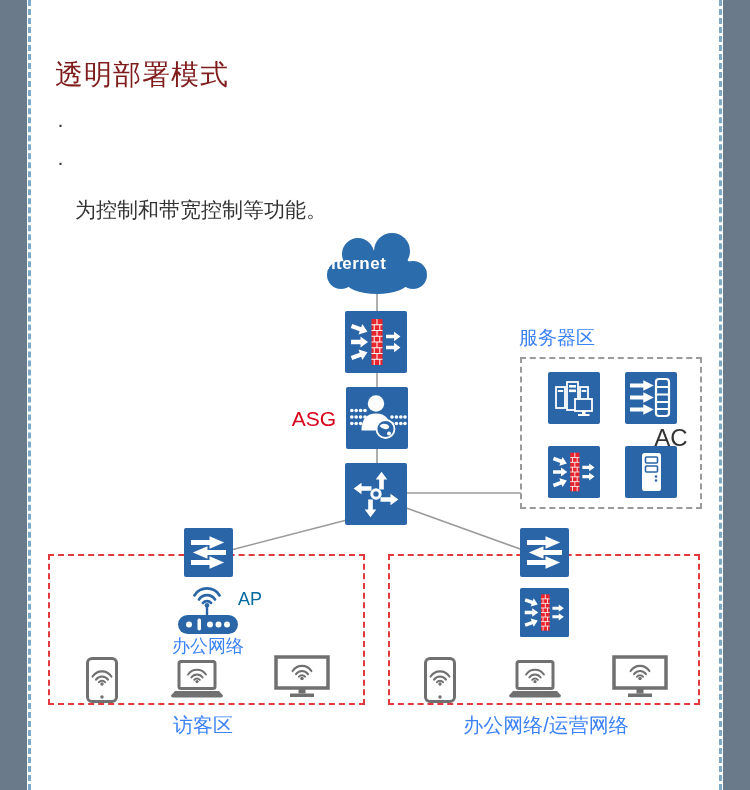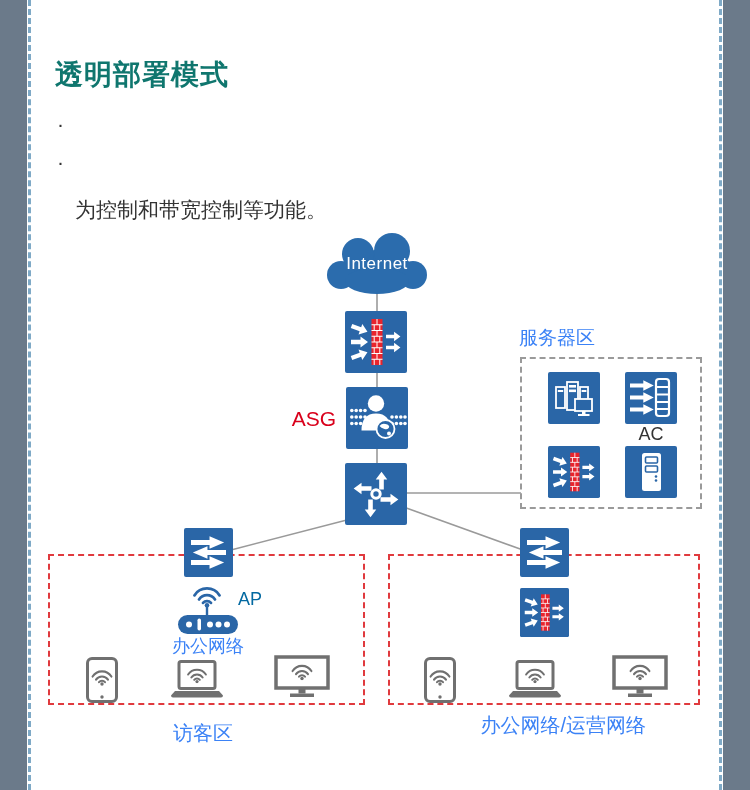--- a/index.html
+++ b/index.html
@@ -10,36 +10,36 @@
   }
   .abs{position:absolute;}
   
   .side-band{position:absolute;top:0;width:27px;height:790px;background:#6b7a8a;}
   .band-left{left:0;}
   .band-right{right:0;}
   .frame-dash{position:absolute;top:0;height:790px;width:0;border-left:3px dashed #7ea9c6;}
   .dash-left{left:28px;}
   .dash-right{right:28px;}
   
-  .page-title{left:55px;top:56px;font-size:28px;font-weight:bold;color:#0f766e;letter-spacing:1px;}
+  .page-title{left:55px;top:56px;font-size:28px;font-weight:normal;color:#7f1d1d;letter-spacing:1px;}
   .bullet-row{left:57px;font-size:21px;color:#333;display:flex;line-height:1.3;}
   .bullet-marker{width:18px;flex:0 0 18px;text-align:left;}
   .bullet-cont{left:75px;font-size:21px;color:#333;line-height:1.3;}
   
   .lines-overlay{left:0;top:0;}
   .zone-box{position:absolute;background:transparent;}
   .server-box{border:2px dashed #9a9a9a;}
   .red-box{border:2px dashed #e03a3e;}
   .icon{position:absolute;line-height:0;}
   .lbl{position:absolute;line-height:1.2;}
   .asg-label{font-size:21px;font-weight:400;color:#d9001b;text-align:right;}
   .zone-title{font-size:19px;color:#3b82f6;}
   .small-label{font-size:17px;color:#0369a1;}
   .center{text-align:center;}
-  .cloud-label{color:#fff;font-weight:normal;font-size:17px;text-align:center;letter-spacing:0.5px;}
+  .cloud-label{color:#fff;font-weight:bold;font-size:17px;text-align:left;letter-spacing:0.5px;}
 </style>
 </head>
 <body>
 
 <svg width="0" height="0" style="position:absolute" aria-hidden="true">
   <defs>
     <path id="arr" d="M0 -2.2 H9.5 V-5.5 L17 0 L9.5 5.5 V2.2 H0 Z"></path>
     <symbol id="wifi" viewBox="0 0 26 21">
       <path d="M2 10 A13 13 0 0 1 24 10" fill="none" stroke="currentColor" stroke-width="2.4" stroke-linecap="round"></path>
       <path d="M6 13.5 A8.5 8.5 0 0 1 20 13.5" fill="none" stroke="currentColor" stroke-width="2.4" stroke-linecap="round"></path>
@@ -171,21 +171,21 @@
 <div class="icon" style="left:625px;top:372px;">
   <svg width="52" height="52" viewBox="0 0 52 52">
     <rect width="52" height="52" rx="2" fill="#2a66a7"></rect>
     <rect x="31" y="7" width="13" height="37" rx="3" fill="none" stroke="#fff" stroke-width="2.2"></rect>
     <path d="M31 15 H44 M31 22.5 H44 M31 30 H44 M31 37 H44" stroke="#fff" stroke-width="2"></path>
     <use href="#arr" fill="#fff" transform="translate(5,13.5) scale(1.4,0.95)"></use>
     <use href="#arr" fill="#fff" transform="translate(5,25.5) scale(1.4,0.95)"></use>
     <use href="#arr" fill="#fff" transform="translate(5,37.5) scale(1.4,0.95)"></use>
   </svg>
 </div>
-<div class="lbl small-label center" style="left:625px;top:424px;width:52px;font-size:18px;color:#333;text-align:center;">AC</div>
+<div class="lbl small-label center" style="left:645px;top:424px;width:52px;font-size:24px;color:#333;text-align:center;">AC</div>
 
 <div class="icon" style="left:548px;top:446px;">
   <svg width="52" height="52" viewBox="0 0 62 62">
     <rect width="62" height="62" rx="2" fill="#2a66a7"></rect>
     <rect x="26.5" y="8" width="11" height="46" fill="#e8242c"></rect>
     <path d="M26.5 13.75 H37.5 M26.5 19.5 H37.5 M26.5 25.25 H37.5 M26.5 31 H37.5 M26.5 36.75 H37.5 M26.5 42.5 H37.5 M26.5 48.25 H37.5
              M32 8 V13.75 M32 19.5 V25.25 M32 31 V36.75 M32 42.5 V48.25
              M29.2 13.75 V19.5 M34.8 13.75 V19.5 M29.2 25.25 V31 M34.8 25.25 V31 M29.2 36.75 V42.5 M34.8 36.75 V42.5 M29.2 48.25 V54 M34.8 48.25 V54" stroke="#fff" stroke-width="1"></path>
     <use href="#arr" fill="#fff" transform="translate(6.5,15) rotate(20)"></use>
     <use href="#arr" fill="#fff" transform="translate(6,31)"></use>
@@ -268,21 +268,21 @@
   </svg>
 </div>
 <div class="icon" style="left:274px;top:655px;color:#707070;">
   <svg width="56" height="44" viewBox="0 0 56 44">
     <rect x="2" y="2" width="52" height="31" fill="#fff" stroke="#707070" stroke-width="3.5"></rect>
     <use href="#wifi" x="16" y="7.5" width="24" height="18"></use>
     <rect x="24.5" y="33.5" width="7" height="5" fill="#707070"></rect>
     <rect x="16" y="38.5" width="24" height="3.5" fill="#707070"></rect>
   </svg>
 </div>
-<div class="lbl zone-title center" style="left:150px;top:713px;width:106px;font-size:20px;margin-top:8px;">访客区</div>
+<div class="lbl zone-title center" style="left:150px;top:713px;width:106px;font-size:20px;">访客区</div>
 
 <div class="icon" style="left:424px;top:657px;color:#707070;">
   <svg width="32" height="46" viewBox="0 0 32 46">
     <rect x="1.5" y="1.5" width="29" height="43" rx="4.5" fill="#fff" stroke="#707070" stroke-width="3"></rect>
     <use href="#wifi" x="4.5" y="11" width="23" height="18"></use>
     <circle cx="16" cy="40" r="1.7" fill="#707070"></circle>
   </svg>
 </div>
 <div class="icon" style="left:508px;top:660px;color:#707070;">
   <svg width="54" height="40" viewBox="0 0 54 40">
@@ -292,13 +292,13 @@
   </svg>
 </div>
 <div class="icon" style="left:612px;top:655px;color:#707070;">
   <svg width="56" height="44" viewBox="0 0 56 44">
     <rect x="2" y="2" width="52" height="31" fill="#fff" stroke="#707070" stroke-width="3.5"></rect>
     <use href="#wifi" x="16" y="7.5" width="24" height="18"></use>
     <rect x="24.5" y="33.5" width="7" height="5" fill="#707070"></rect>
     <rect x="16" y="38.5" width="24" height="3.5" fill="#707070"></rect>
   </svg>
 </div>
-<div class="lbl zone-title center" style="left:446px;top:713px;width:200px;font-size:20px;text-align:right;">办公网络/运营网络</div>
+<div class="lbl zone-title center" style="left:446px;top:713px;width:200px;font-size:20px;">办公网络/运营网络</div>
 
 </body></html>

